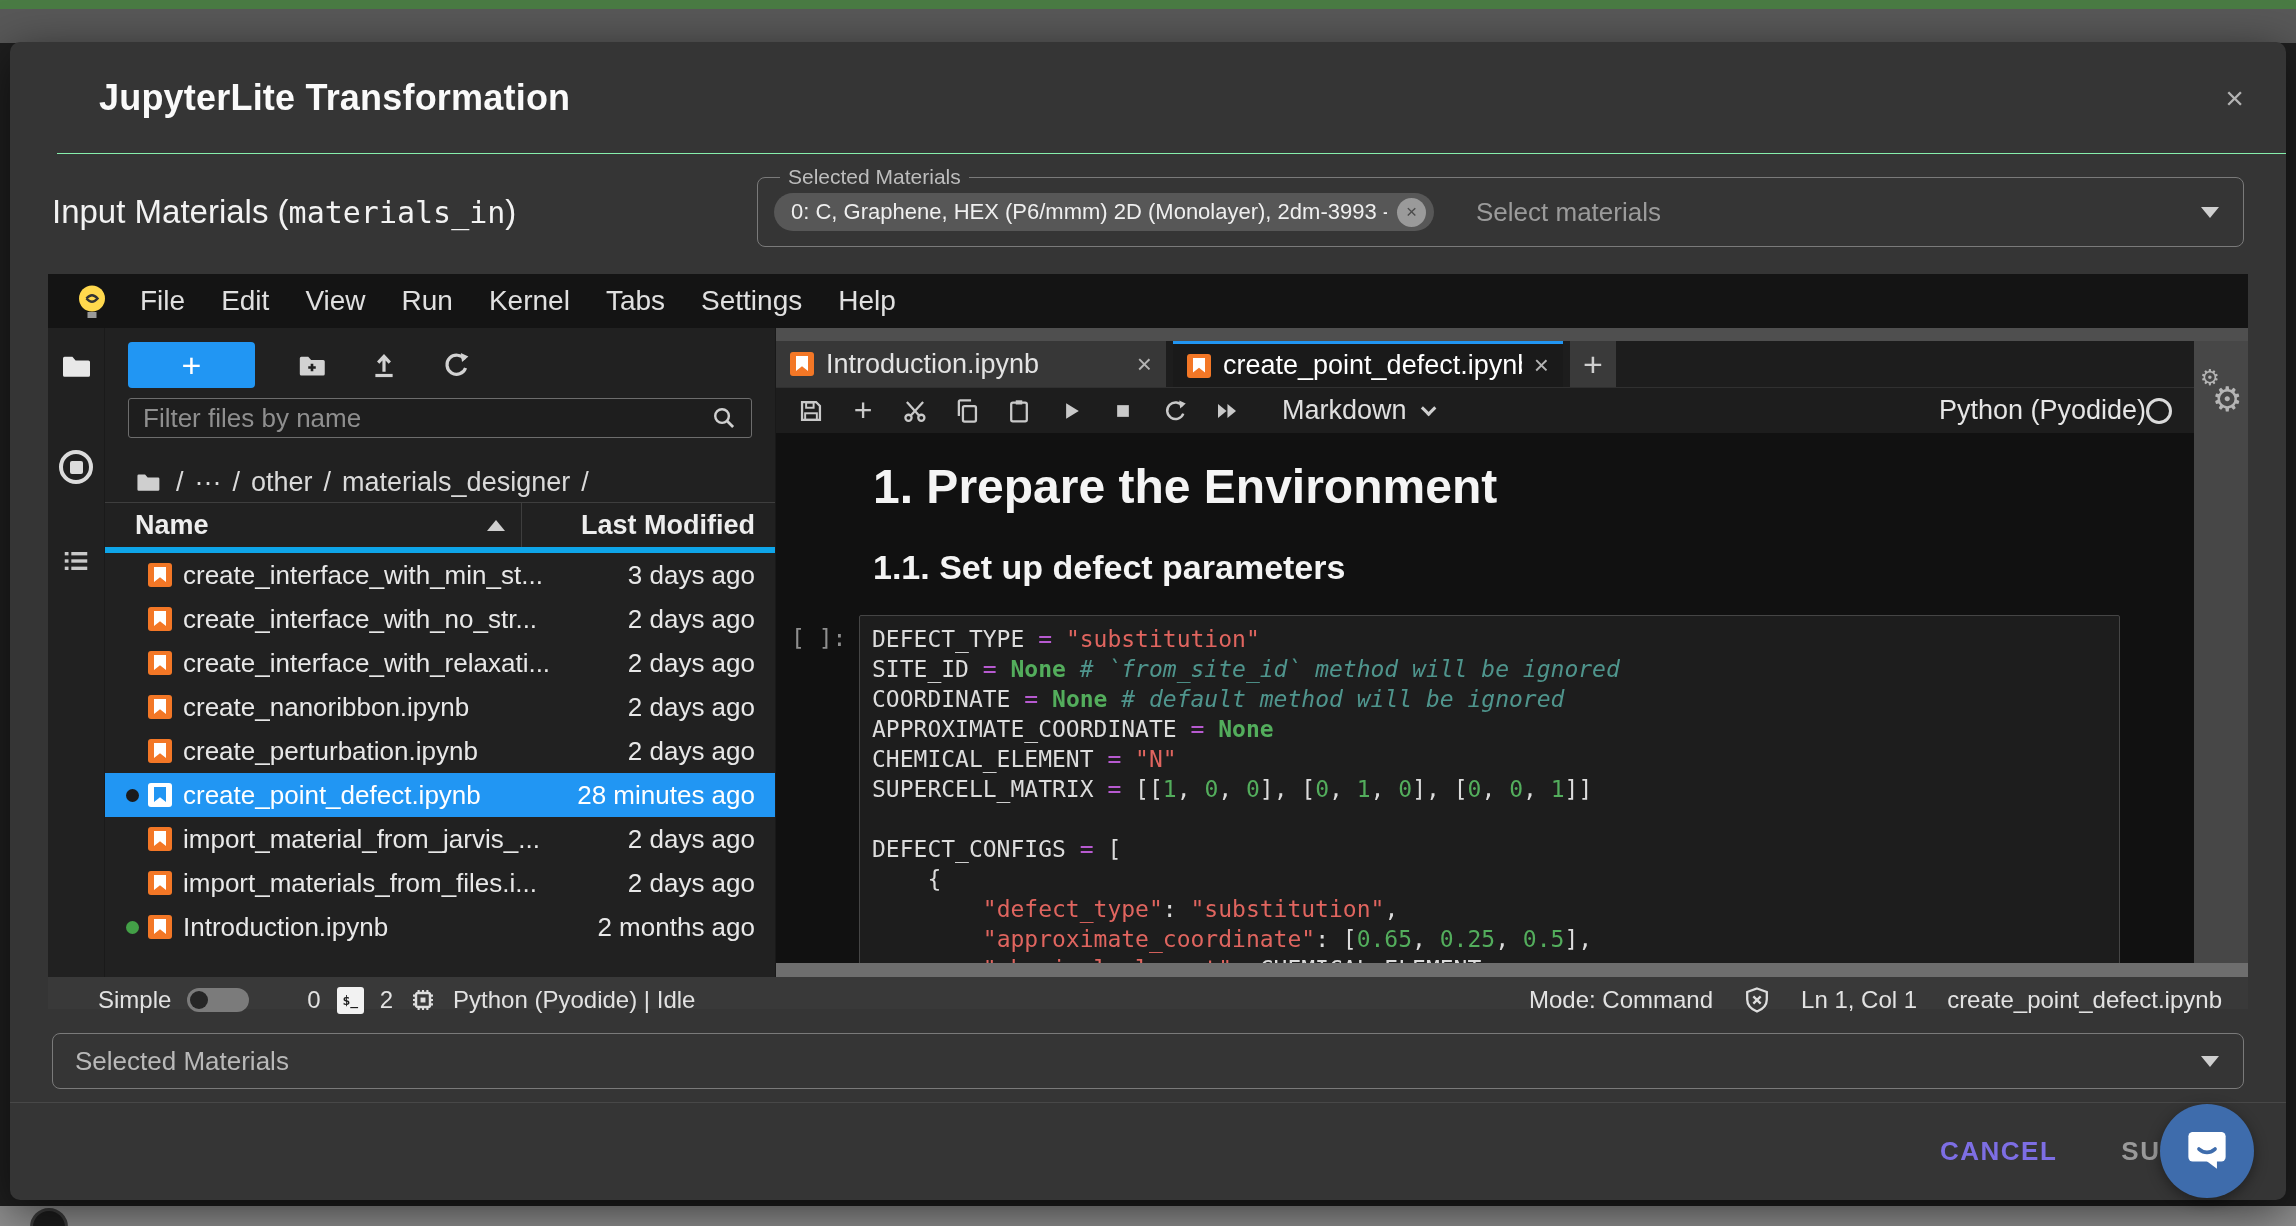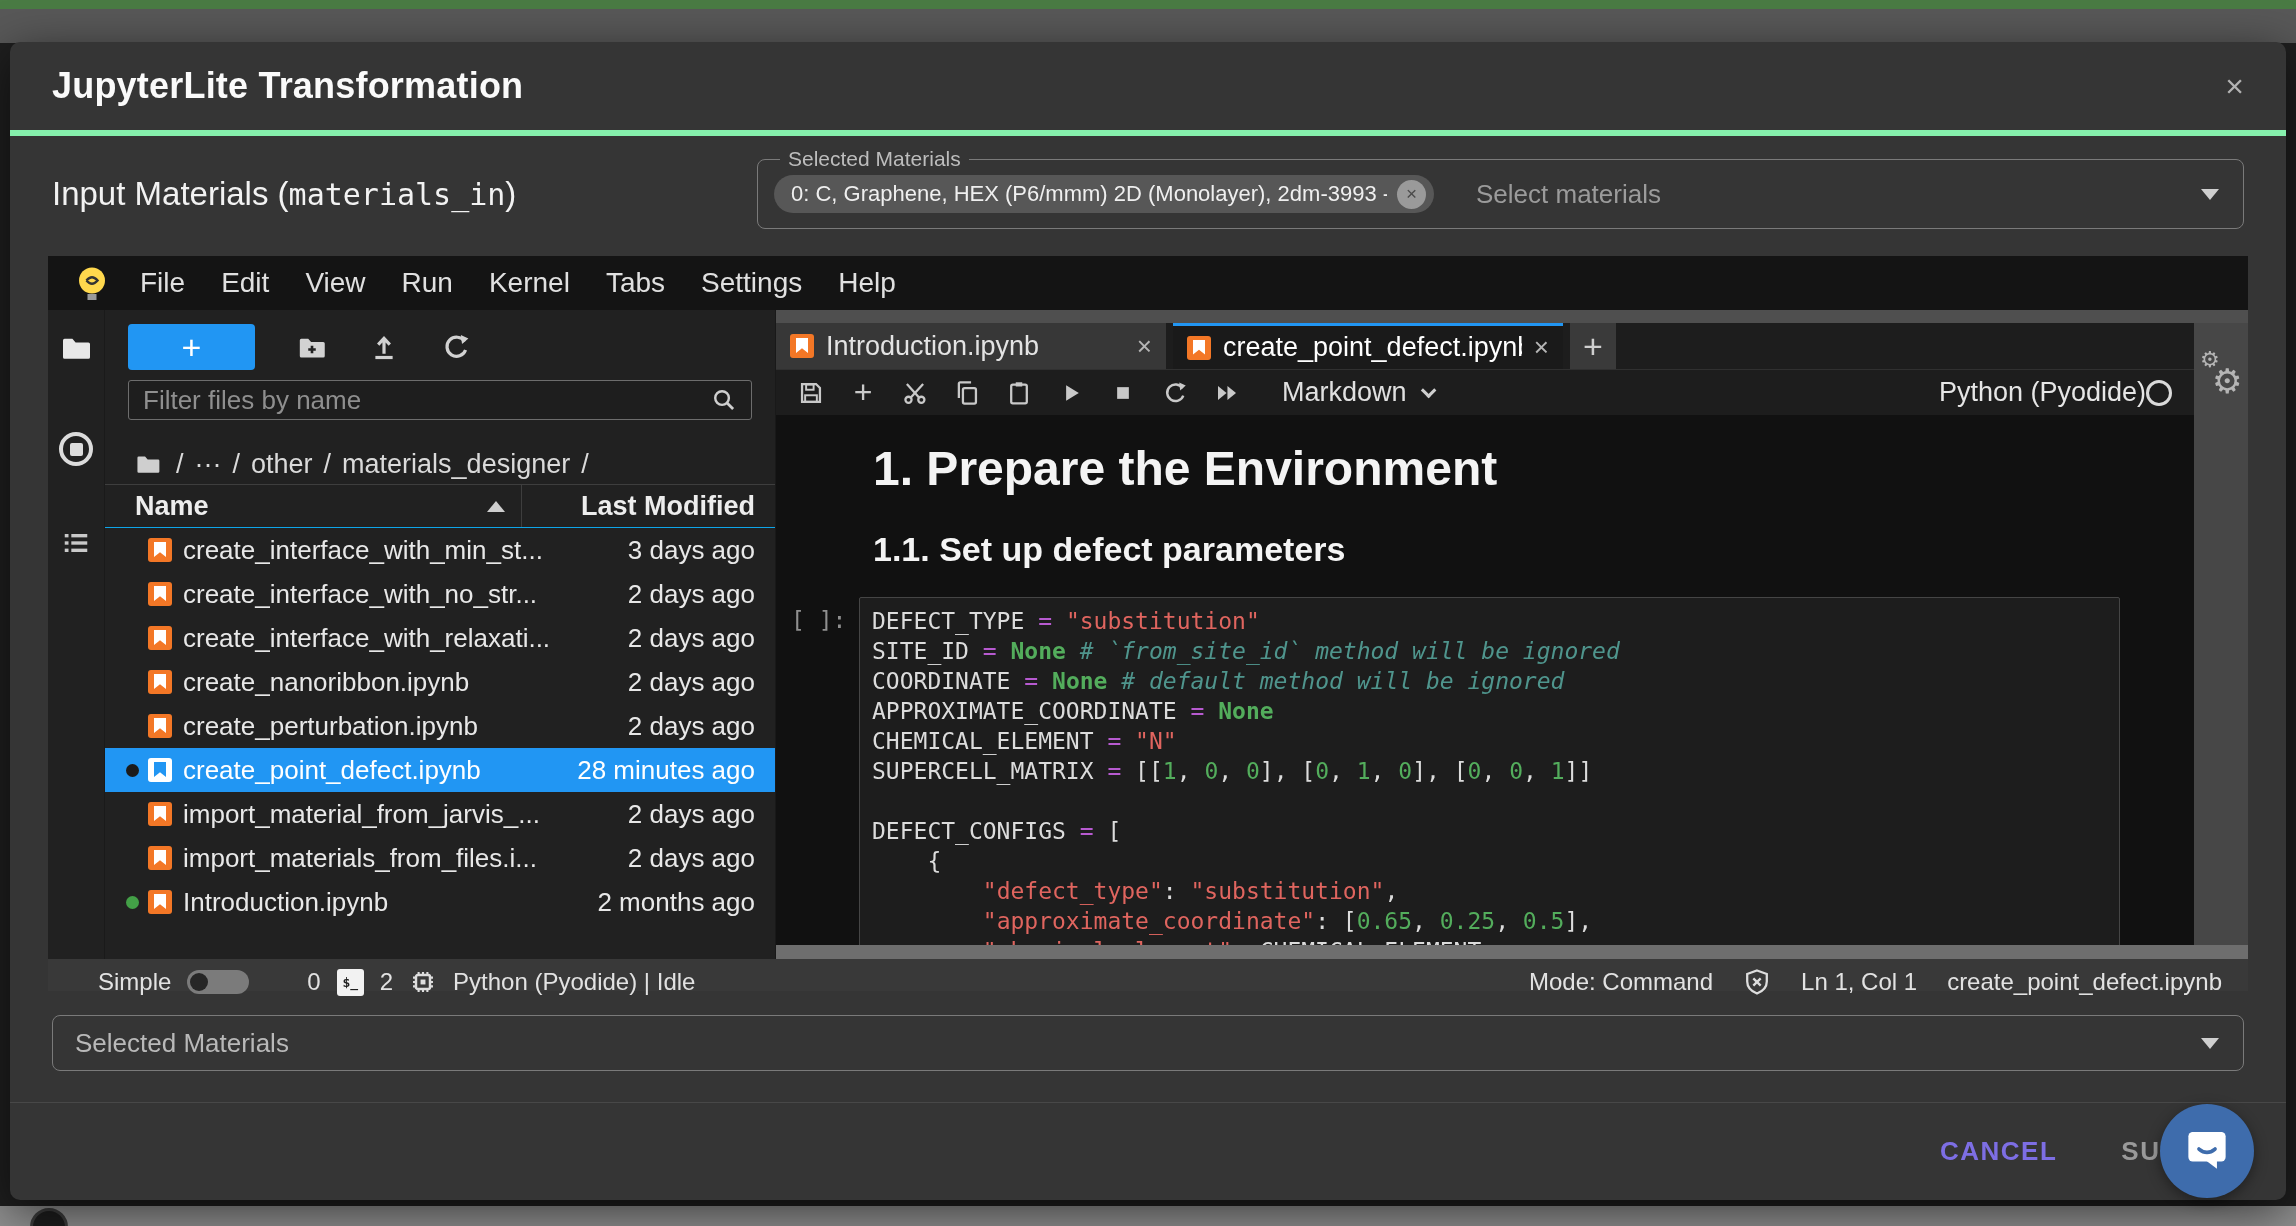--- a/index.html
+++ b/index.html
@@ -10,21 +10,21 @@
   
   .page-top-green { position:absolute; top:0; left:0; right:0; height:9px; background:#4a7b44; }
   .page-top-gray  { position:absolute; top:9px; left:0; right:0; height:34px; background:#585858; }
   .page-bottom-band { position:absolute; bottom:0; left:0; right:0; height:20px; background:#8f8f8f; }
   .page-globe { position:absolute; left:30px; top:1208px; width:38px; height:38px; border-radius:50%;
                 background:#1d1d1d; border:3px solid #3c3c3c; }
 
   
   .dialog { position:absolute; left:10px; top:42px; width:2276px; height:1158px;
             background:#353535; border-radius:10px; box-shadow:0 12px 48px rgba(0,0,0,.6); overflow:hidden; }
-  .dlg-header { height:94px; display:flex; align-items:center; padding:0 42px; border-bottom:6px solid #86efac; }
+  .dlg-header { height:112px; display:flex; align-items:center; padding:0 42px; border-bottom:1px solid #86efac;margin-left:47px; }
   .dlg-title { font-size:36px; font-weight:600; color:#fafafa; letter-spacing:.2px; }
   .dlg-close { margin-left:auto; font-size:32px; color:#b3b3b3; cursor:pointer; line-height:1; }
 
   .io-row { display:flex; align-items:center; padding:0 42px; }
   .io-row.in  { height:116px; }
   .io-row.out { height:104px; }
   .io-label { flex:0 0 705px; font-size:33px; color:#f2f2f2; }
   .io-label .mono { font-size:30px; }
 
   .select-box { flex:1; position:relative; height:70px; border:1px solid #7a7a7a; border-radius:8px;
@@ -60,21 +60,21 @@
   .fb-toolbar { margin-top:14px; height:46px; display:flex; align-items:center; padding:0 23px; gap:42px; }
   .fb-new { width:127px; height:46px; background:#2196f3; border-radius:4px; color:#fff;
             display:flex; align-items:center; justify-content:center; font-size:34px; cursor:pointer; }
   .fb-filter { margin:10px 23px 0; height:40px; border:1px solid #6d6d6d; border-radius:3px; background:#1e1e1e;
                display:flex; align-items:center; padding:0 14px; }
   .fb-filter input { flex:1; background:transparent; border:none; outline:none; color:#cfcfcf;
                      font-size:26px; font-family:"Liberation Sans", sans-serif; }
   .fb-filter input::placeholder { color:#8f8f8f; }
   .fb-crumbs { height:40px; margin-top:24px; display:flex; align-items:center; padding:0 30px; gap:11px;
                font-size:27px; color:#dadada; }
-  .fb-head { height:44px; border-top:1px solid #3e3e3e; border-bottom:1px solid #0ea5e9;
+  .fb-head { height:51px; border-top:1px solid #3e3e3e; border-bottom:6px solid #0ea5e9;
              display:flex; align-items:stretch; font-size:27px; font-weight:600; color:#ededed; }
   .fb-head .name-col { flex:1; display:flex; align-items:center; padding-left:30px; }
   .sort-tri { margin-left:auto; margin-right:16px; width:0; height:0; border-left:9px solid transparent;
               border-right:9px solid transparent; border-bottom:11px solid #cfcfcf; }
   .fb-head .mod-col { width:254px; border-left:1px solid #3e3e3e; display:flex; align-items:center;
                       justify-content:flex-end; padding-right:20px; }
   .fb-list { flex:1; overflow:hidden;text-align:center; }
   .fb-row { height:44px; display:flex; align-items:center; font-size:26px; color:#e8e8e8; cursor:pointer; }
   .fb-row.selected { background:#2196f3; color:#fff; }
   .dot { flex:none; width:13px; height:13px; border-radius:50%; margin:0 9px 0 21px; background:transparent; }

